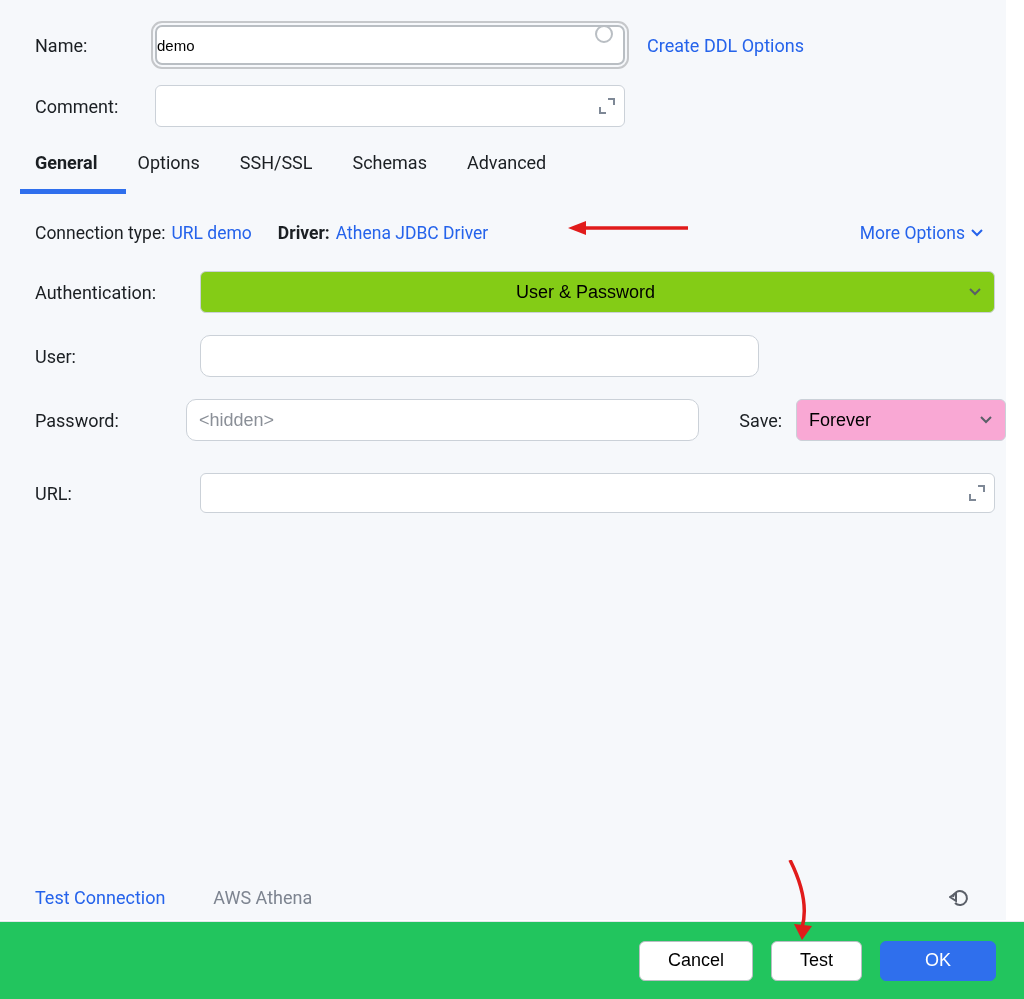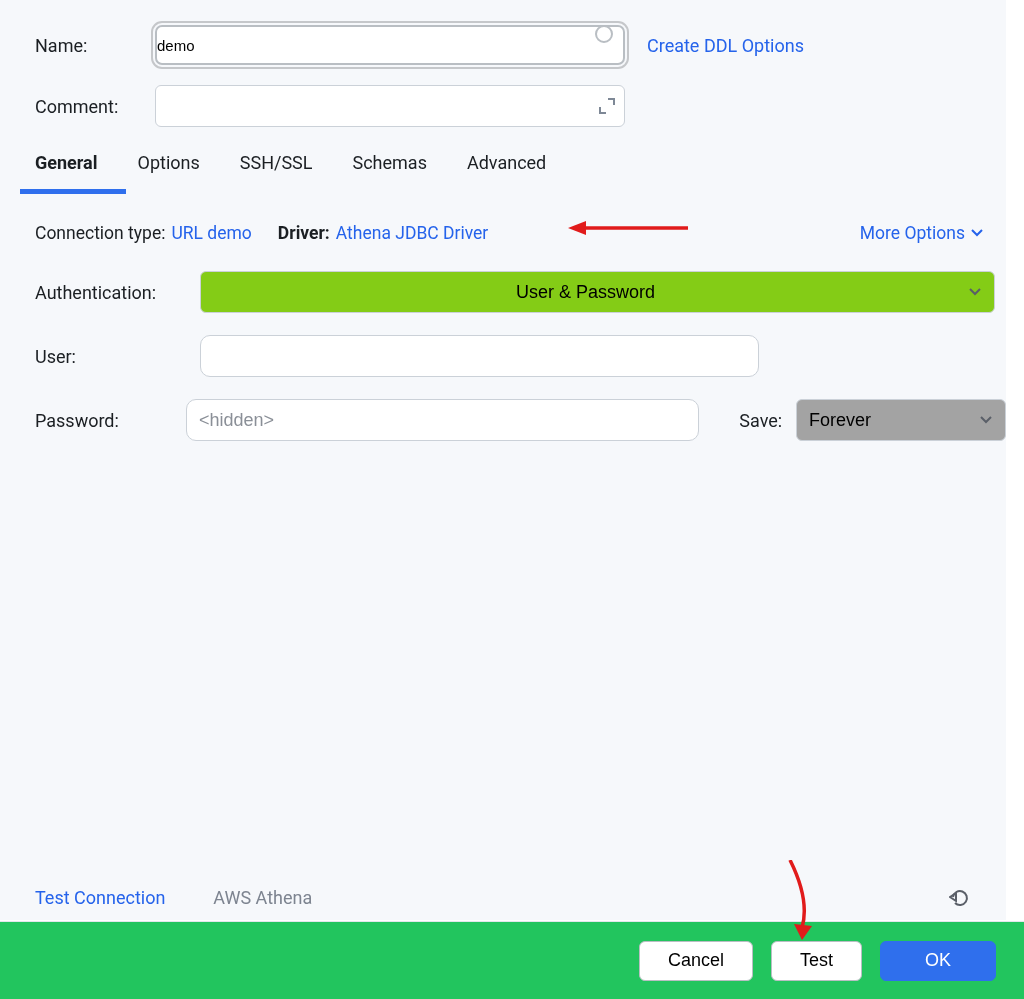--- a/index.html
+++ b/index.html
@@ -190,21 +190,21 @@
   .text-input::placeholder { color: #8a8f97; }
 
   .save-label { margin-left: 40px; width: 62px; }
   .save-select {
     width: 210px;
     height: 42px;
     border: 1px solid #cbd1d8;
     border-radius: 6px;
     padding: 6px 36px 6px 12px;
     font-size: 18px;
-    background: #a3a3a3;
+    background: #f9a8d4;
     appearance: none;
   }
 
   .url-input {
     width: 795px;
     height: 40px;
     border: 1px solid #cbd1d8;
     border-radius: 6px;
     padding: 6px 36px 6px 12px;
     font-size: 18px;
@@ -347,20 +347,30 @@
       <input class="text-input" type="text" placeholder="&lt;hidden&gt;" style="">
       <div class="save-label">Save:</div>
       <div class="select-wrap">
         <input class="save-select" readonly="" value="Forever" style="">
         <svg class="select-chev" width="12" height="12" viewBox="0 0 12 12">
           <path d="M1 3 L6 8 L11 3" fill="none" stroke="#5a5f68" stroke-width="2"></path>
         </svg>
       </div>
     </div>
 
+    <div class="field-row" style="margin-top:32px;">
+      <div class="field-label">URL:</div>
+      <div class="rel" style="width:795px;">
+        <input class="url-input" value="" style="">
+        <svg class="expand-icon" viewBox="0 0 16 16">
+          <path d="M9 1 L15 1 L15 7" fill="none" stroke="#7e8896" stroke-width="2"></path>
+          <path d="M7 15 L1 15 L1 9" fill="none" stroke="#7e8896" stroke-width="2"></path>
+        </svg>
+      </div>
+    </div>
 
   </div>
 
   <div class="bottom-bar">
     <span class="test-conn">Test Connection</span>
     <span class="driver-name">AWS Athena</span>
     <svg class="revert-icon" width="22" height="22" viewBox="0 0 22 22">
       <path d="M4 10 A7 7 0 1 1 6 16" fill="none" stroke="#5a5f68" stroke-width="2"></path>
       <polygon points="1,10 7,6 7,14" fill="none" stroke="#5a5f68" stroke-width="2"></polygon>
     </svg>

